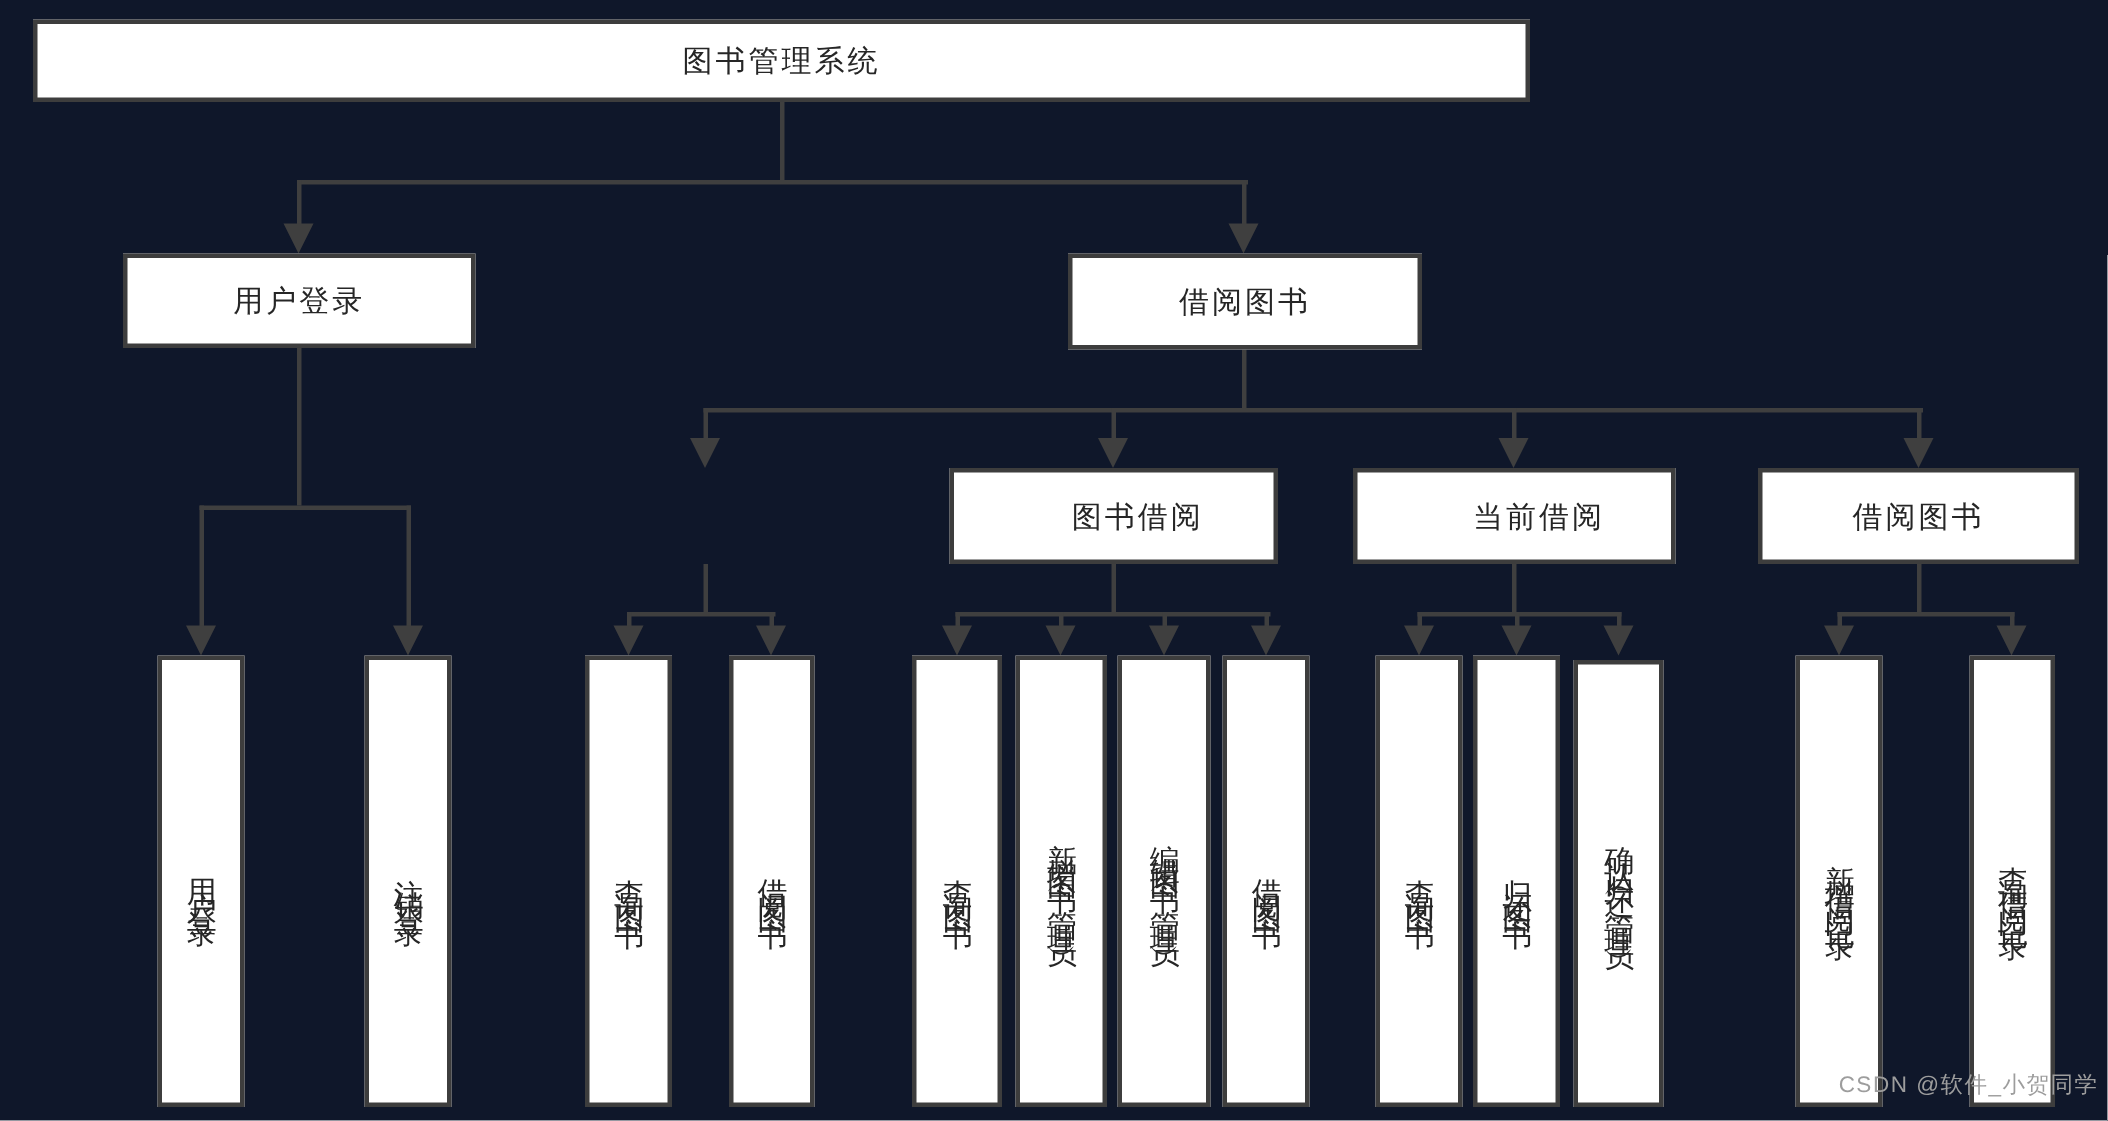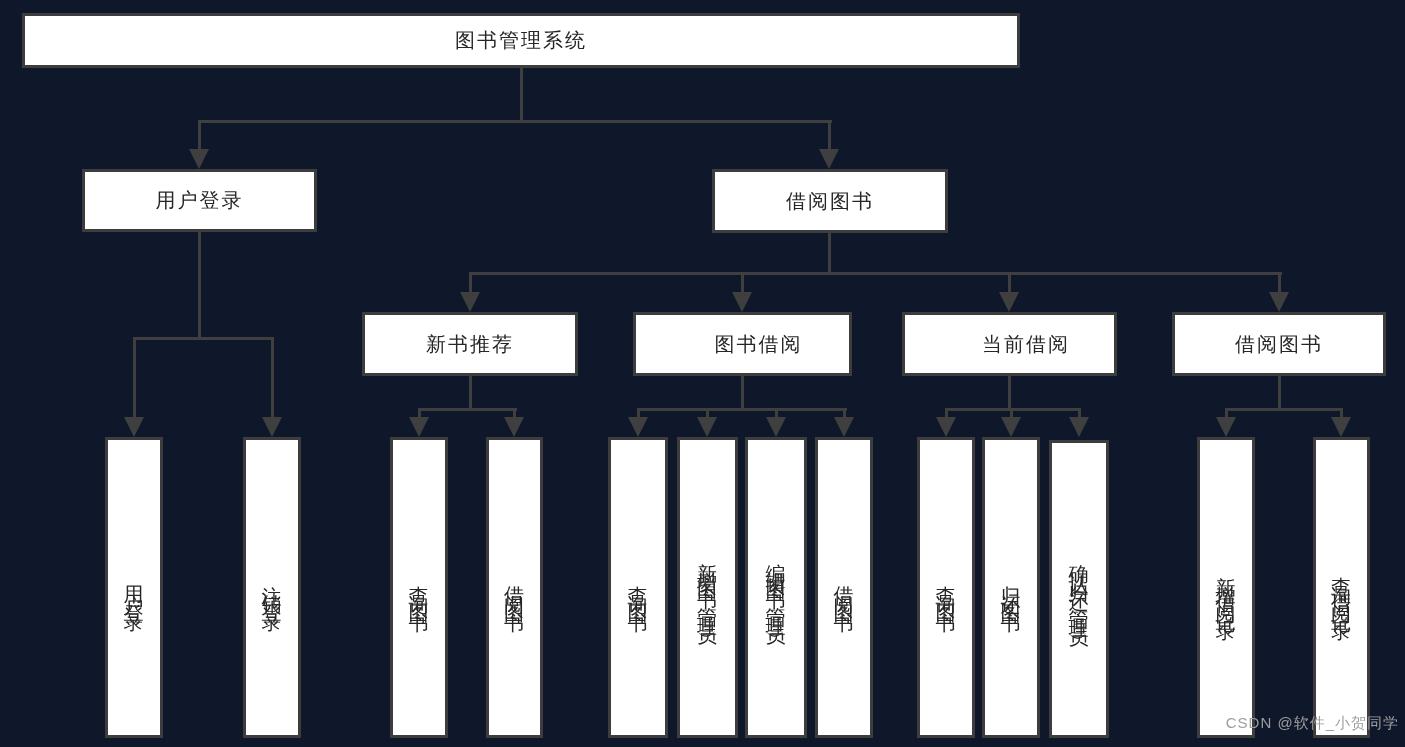--- a/index.html
+++ b/index.html
@@ -93,21 +93,20 @@
   <div class="hline" style="left:469px; top:272px; width:813px;"></div>
   <div class="vline" style="left:469px;  top:272px; height:23px;"></div>
   <div class="vline" style="left:741px;  top:272px; height:23px;"></div>
   <div class="vline" style="left:1008px; top:272px; height:23px;"></div>
   <div class="vline" style="left:1278px; top:272px; height:23px;"></div>
   <div class="arrow" style="left:460px;  top:292px;"></div>
   <div class="arrow" style="left:732px;  top:292px;"></div>
   <div class="arrow" style="left:999px;  top:292px;"></div>
   <div class="arrow" style="left:1269px; top:292px;"></div>
 
-  <div class="node" style="left:362px; top:312px; width:216px; height:64px;">新书推荐</div>
   <div class="node" style="left:633px; top:312px; width:219px; height:64px;padding-left:32px;">图书借阅</div>
   <div class="node" style="left:902px; top:312px; width:215px; height:64px;padding-left:33px;">当前借阅</div>
   <div class="node" style="left:1172px; top:312px; width:214px; height:64px;">借阅图书</div>
 
   <div class="vline" style="left:469px; top:376px; height:32px;"></div>
   <div class="hline" style="left:418px; top:408px; width:99px;"></div>
   <div class="vline" style="left:418px; top:408px; height:12px;"></div>
   <div class="vline" style="left:513px; top:408px; height:12px;"></div>
   <div class="arrow" style="left:409px; top:417px;"></div>
   <div class="arrow" style="left:504px; top:417px;"></div>

